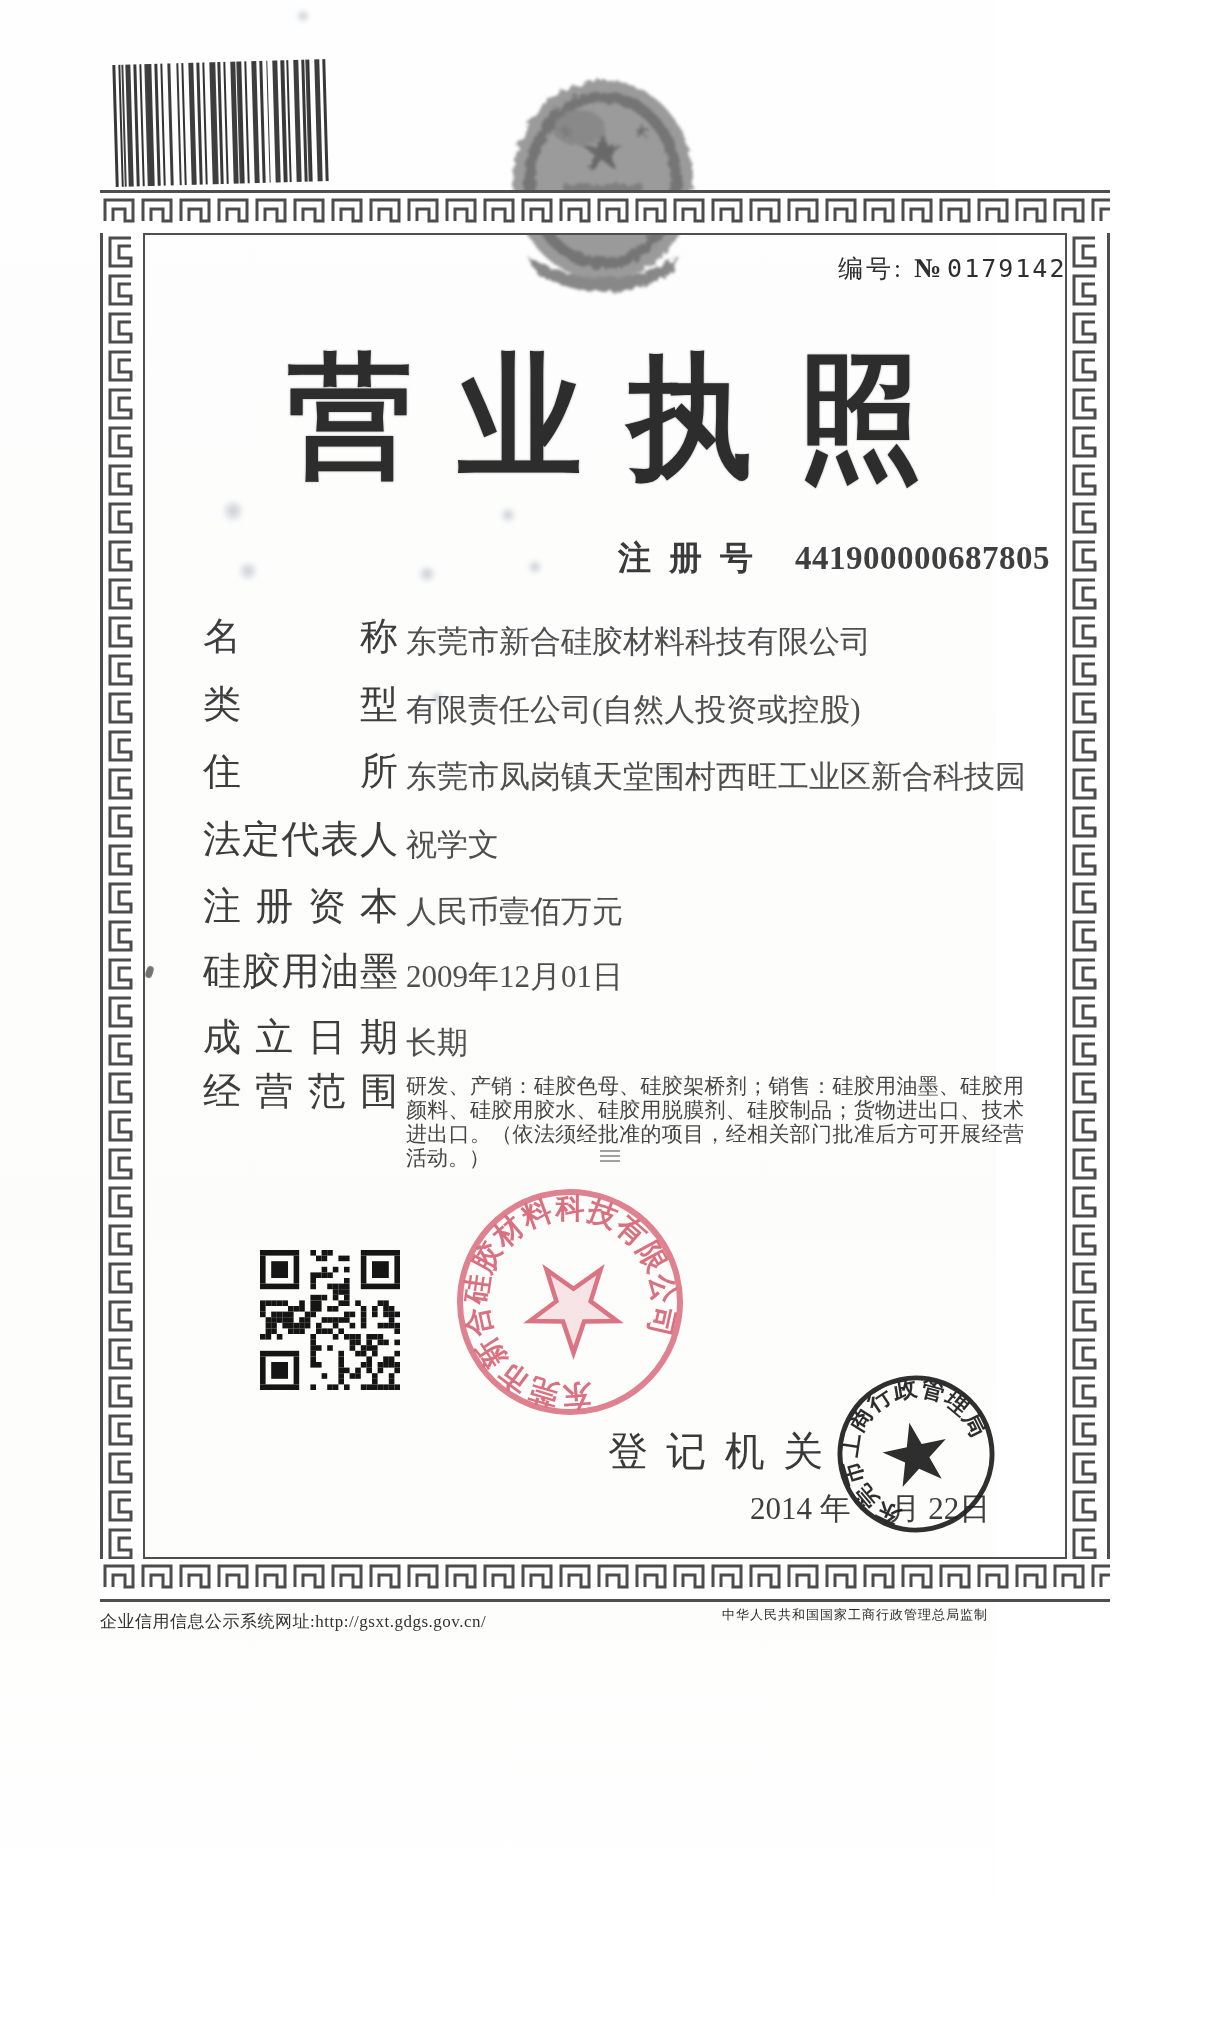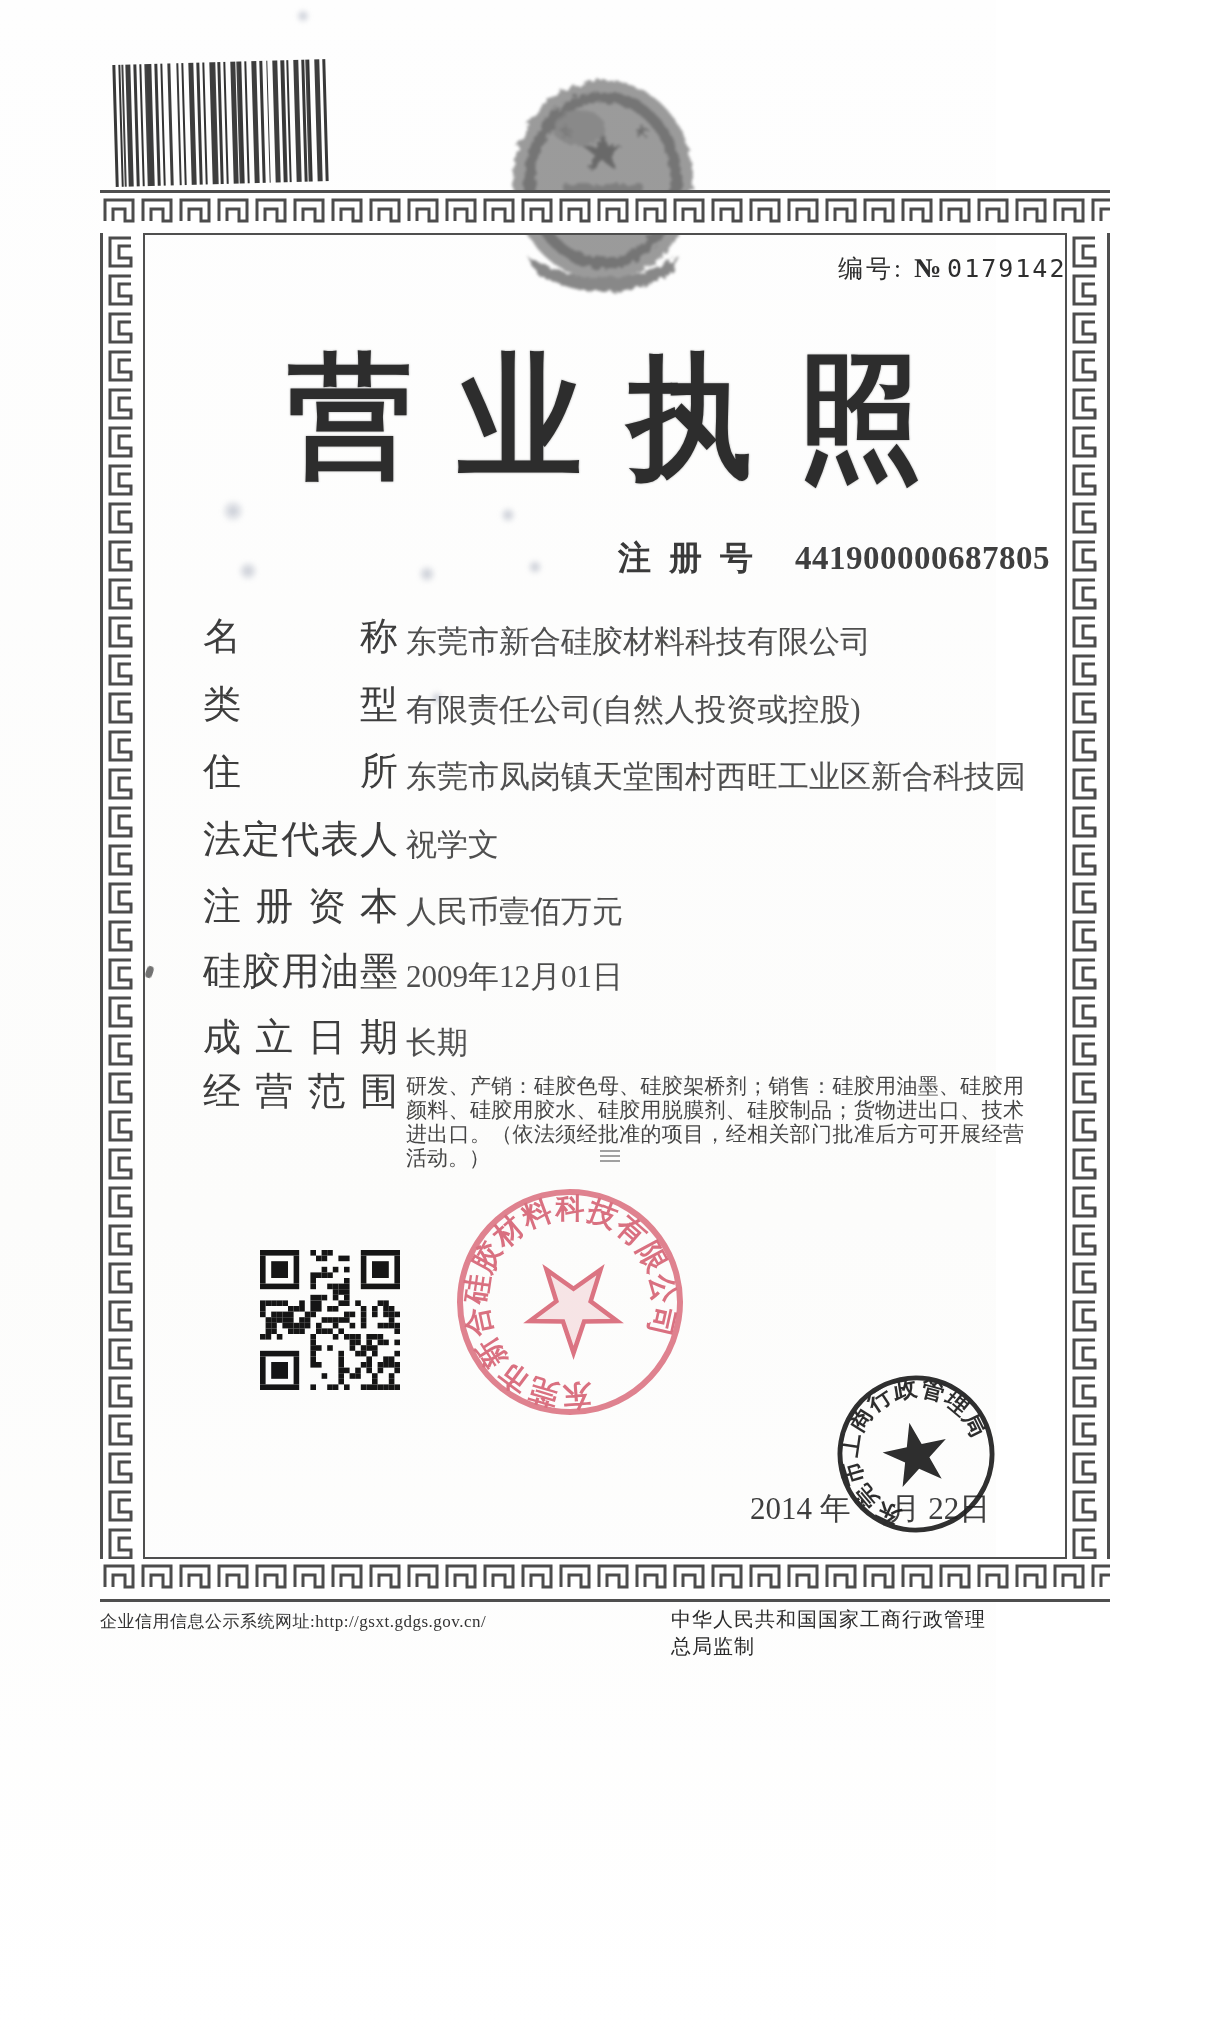--- a/index.html
+++ b/index.html
@@ -45,21 +45,21 @@
     color:#3d3d3d;text-align:justify;text-align-last:justify;font-weight:400;}
   .fvalue{position:absolute;left:203px;top:6px;font-size:31px;color:#4f4f4f;white-space:nowrap;}
   .fvalue.scope{white-space:normal;width:618px;font-size:21px;line-height:24px;
     color:#454545;top:4px;text-align:justify;}
 
   
   .issuer{position:absolute;left:608px;top:1424px;width:215px;font-size:40px;color:#3a3a3a;
     text-align:justify;text-align-last:justify;}
   .issue-date{position:absolute;left:750px;top:1488px;font-size:31px;color:#3e3e3e;white-space:pre;}
   .footer-left{position:absolute;left:100px;top:1610px;font-size:17px;letter-spacing:.5px;color:#333;}
-  .footer-right{position:absolute;left:671px;top:1606px;font-size:20px;letter-spacing:1px;color:#2a2a2a;}
+  .footer-right{position:absolute;left:722px;top:1606px;font-size:13px;letter-spacing:1px;color:#2a2a2a;}
 
   
   .qr{position:absolute;left:260px;top:1250px;}
   .red-seal{position:absolute;left:436px;top:1168px;transform:rotate(-36deg);opacity:.85;}
   .black-seal{position:absolute;left:824px;top:1362px;transform:rotate(-12deg);opacity:.92;}
 
   
   .smudge{position:absolute;border-radius:50%;filter:blur(2px);
     background:radial-gradient(circle,rgba(110,120,145,.38) 0%,rgba(110,120,145,0) 70%);}
   .mark-lines{position:absolute;left:600px;top:1150px;width:20px;height:14px;opacity:.55;
@@ -377,20 +377,21 @@
 
   <svg class="red-seal" width="268" height="268" viewBox="0 0 268 268">
     <circle cx="134" cy="134" r="110" fill="none" stroke="#d65d6e" stroke-width="6" opacity=".9"></circle>
     <path id="rsp" d="M134 218 A84 84 0 1 1 134.12 218" fill="none"></path>
     <text font-size="29" letter-spacing="1" fill="#d4586b" font-weight="bold">
       <textPath href="#rsp" startOffset="6%">东莞市新合硅胶材料科技有限公司</textPath>
     </text>
     <polygon points="134,94 144.6,125.4 177.7,125.8 151.1,145.6 161,177.2 134,158 107,177.2 116.9,145.6 90.3,125.8 123.4,125.4" fill="rgba(214,93,110,0.18)" stroke="#d65d6e" stroke-width="4.5"></polygon>
   </svg>
 
+  <div class="issuer">登记机关</div>
   <div class="issue-date">2014 年　 月 22日</div>
 
   <svg class="black-seal" width="184" height="184" viewBox="0 0 184 184">
     <circle cx="92" cy="92" r="76" fill="none" stroke="#1f1f1f" stroke-width="5"></circle>
     <path id="bsp" d="M92 150 A58 58 0 1 1 92.1 150" fill="none"></path>
     <text font-size="23.5" letter-spacing="1" fill="#1c1c1c" font-weight="bold">
       <textPath href="#bsp" startOffset="7%">东莞市工商行政管理局</textPath>
     </text>
     <polygon points="92,60 99.6,83.5 124.3,83.5 104.4,98 112,121.5 92,107 72,121.5 79.6,98 59.7,83.5 84.4,83.5" fill="#1d1d1d"></polygon>
   </svg>

